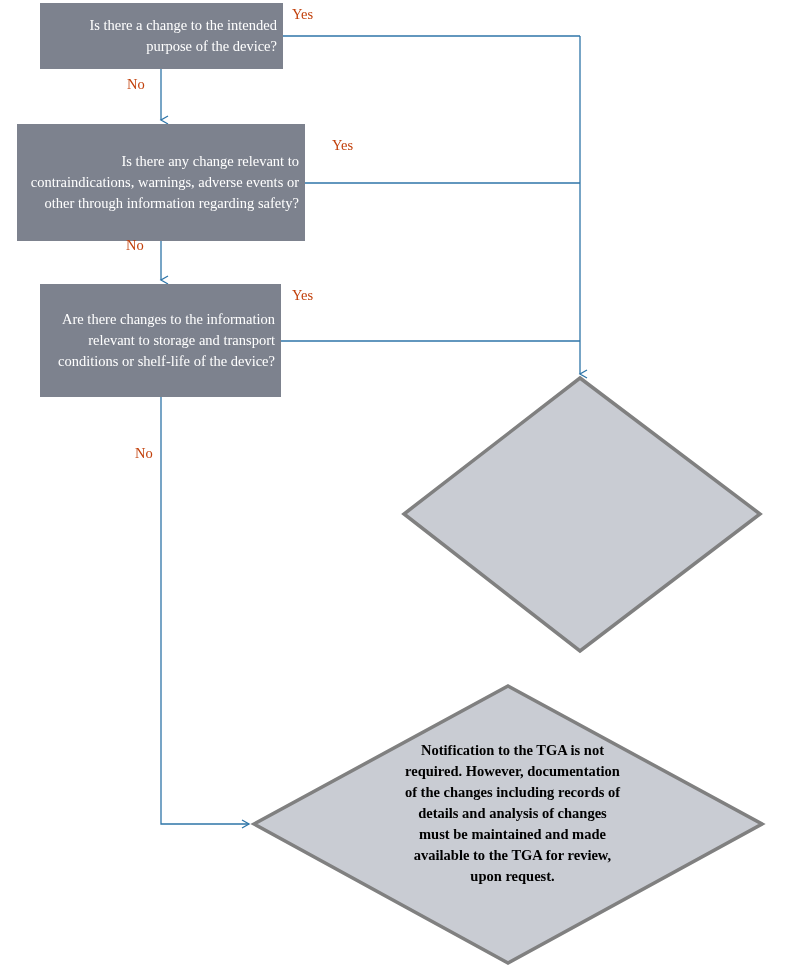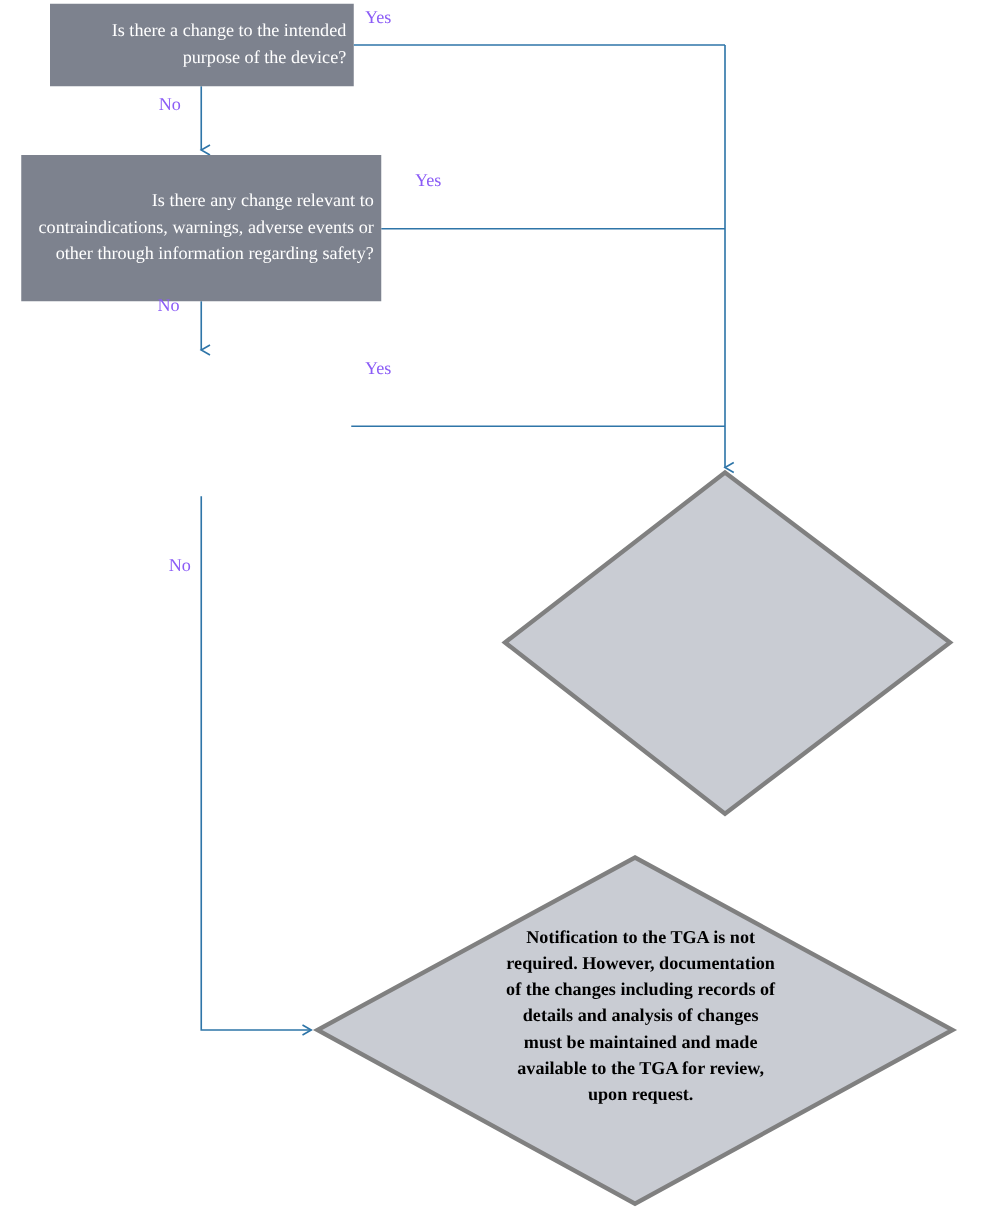--- a/index.html
+++ b/index.html
@@ -44,21 +44,21 @@
   }
   .decision-box .box-text { display: block; width: 100%; }
 
   #box-1 { left: 40px;  top: 3px;   width: 243px; height: 66px; }
   #box-2 { left: 17px;  top: 124px; width: 288px; height: 117px; }
   #box-3 { left: 40px;  top: 284px; width: 241px; height: 113px; }
 
   
   .edge-label {
     position: absolute;
-    color: #8b5cf6;
+    color: #c2410c;
     font-size: 14.5px;
     line-height: 1;
     white-space: nowrap;
   }
   #label-yes-1 { left: 292px; top: 7px; }
   #label-yes-2 { left: 332px; top: 138px; }
   #label-yes-3 { left: 292px; top: 288px; }
   #label-no-1  { left: 127px; top: 77px; }
   #label-no-2  { left: 126px; top: 238px; }
   #label-no-3  { left: 135px; top: 446px; }
@@ -124,20 +124,23 @@
   </svg>
 
   <div class="decision-box" id="box-1">
     <span class="box-text">Is there a change to the intended purpose of the device?</span>
   </div>
 
   <div class="decision-box" id="box-2">
     <span class="box-text">Is there any change relevant to contraindications, warnings, adverse events or other through information regarding safety?</span>
   </div>
 
+  <div class="decision-box" id="box-3">
+    <span class="box-text">Are there changes to the information relevant to storage and transport conditions or shelf-life of the device?</span>
+  </div>
 
   <div class="edge-label" id="label-yes-1">Yes</div>
   <div class="edge-label" id="label-no-1">No</div>
 
   <div class="edge-label" id="label-yes-2">Yes</div>
   <div class="edge-label" id="label-no-2">No</div>
 
   <div class="edge-label" id="label-yes-3">Yes</div>
   <div class="edge-label" id="label-no-3">No</div>
 

